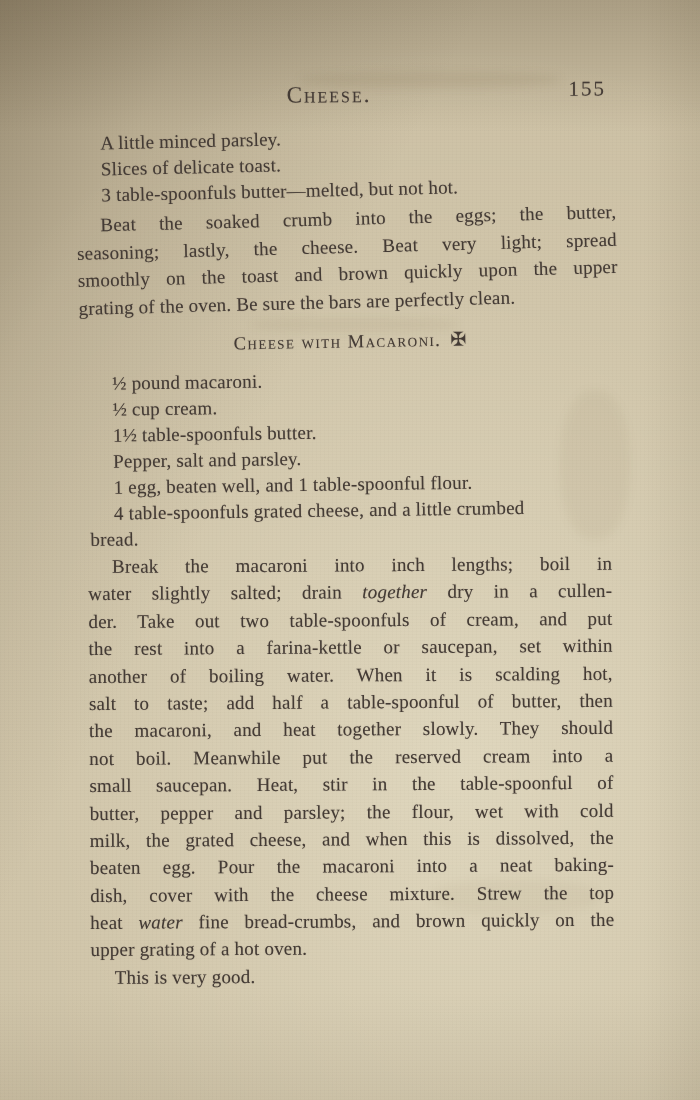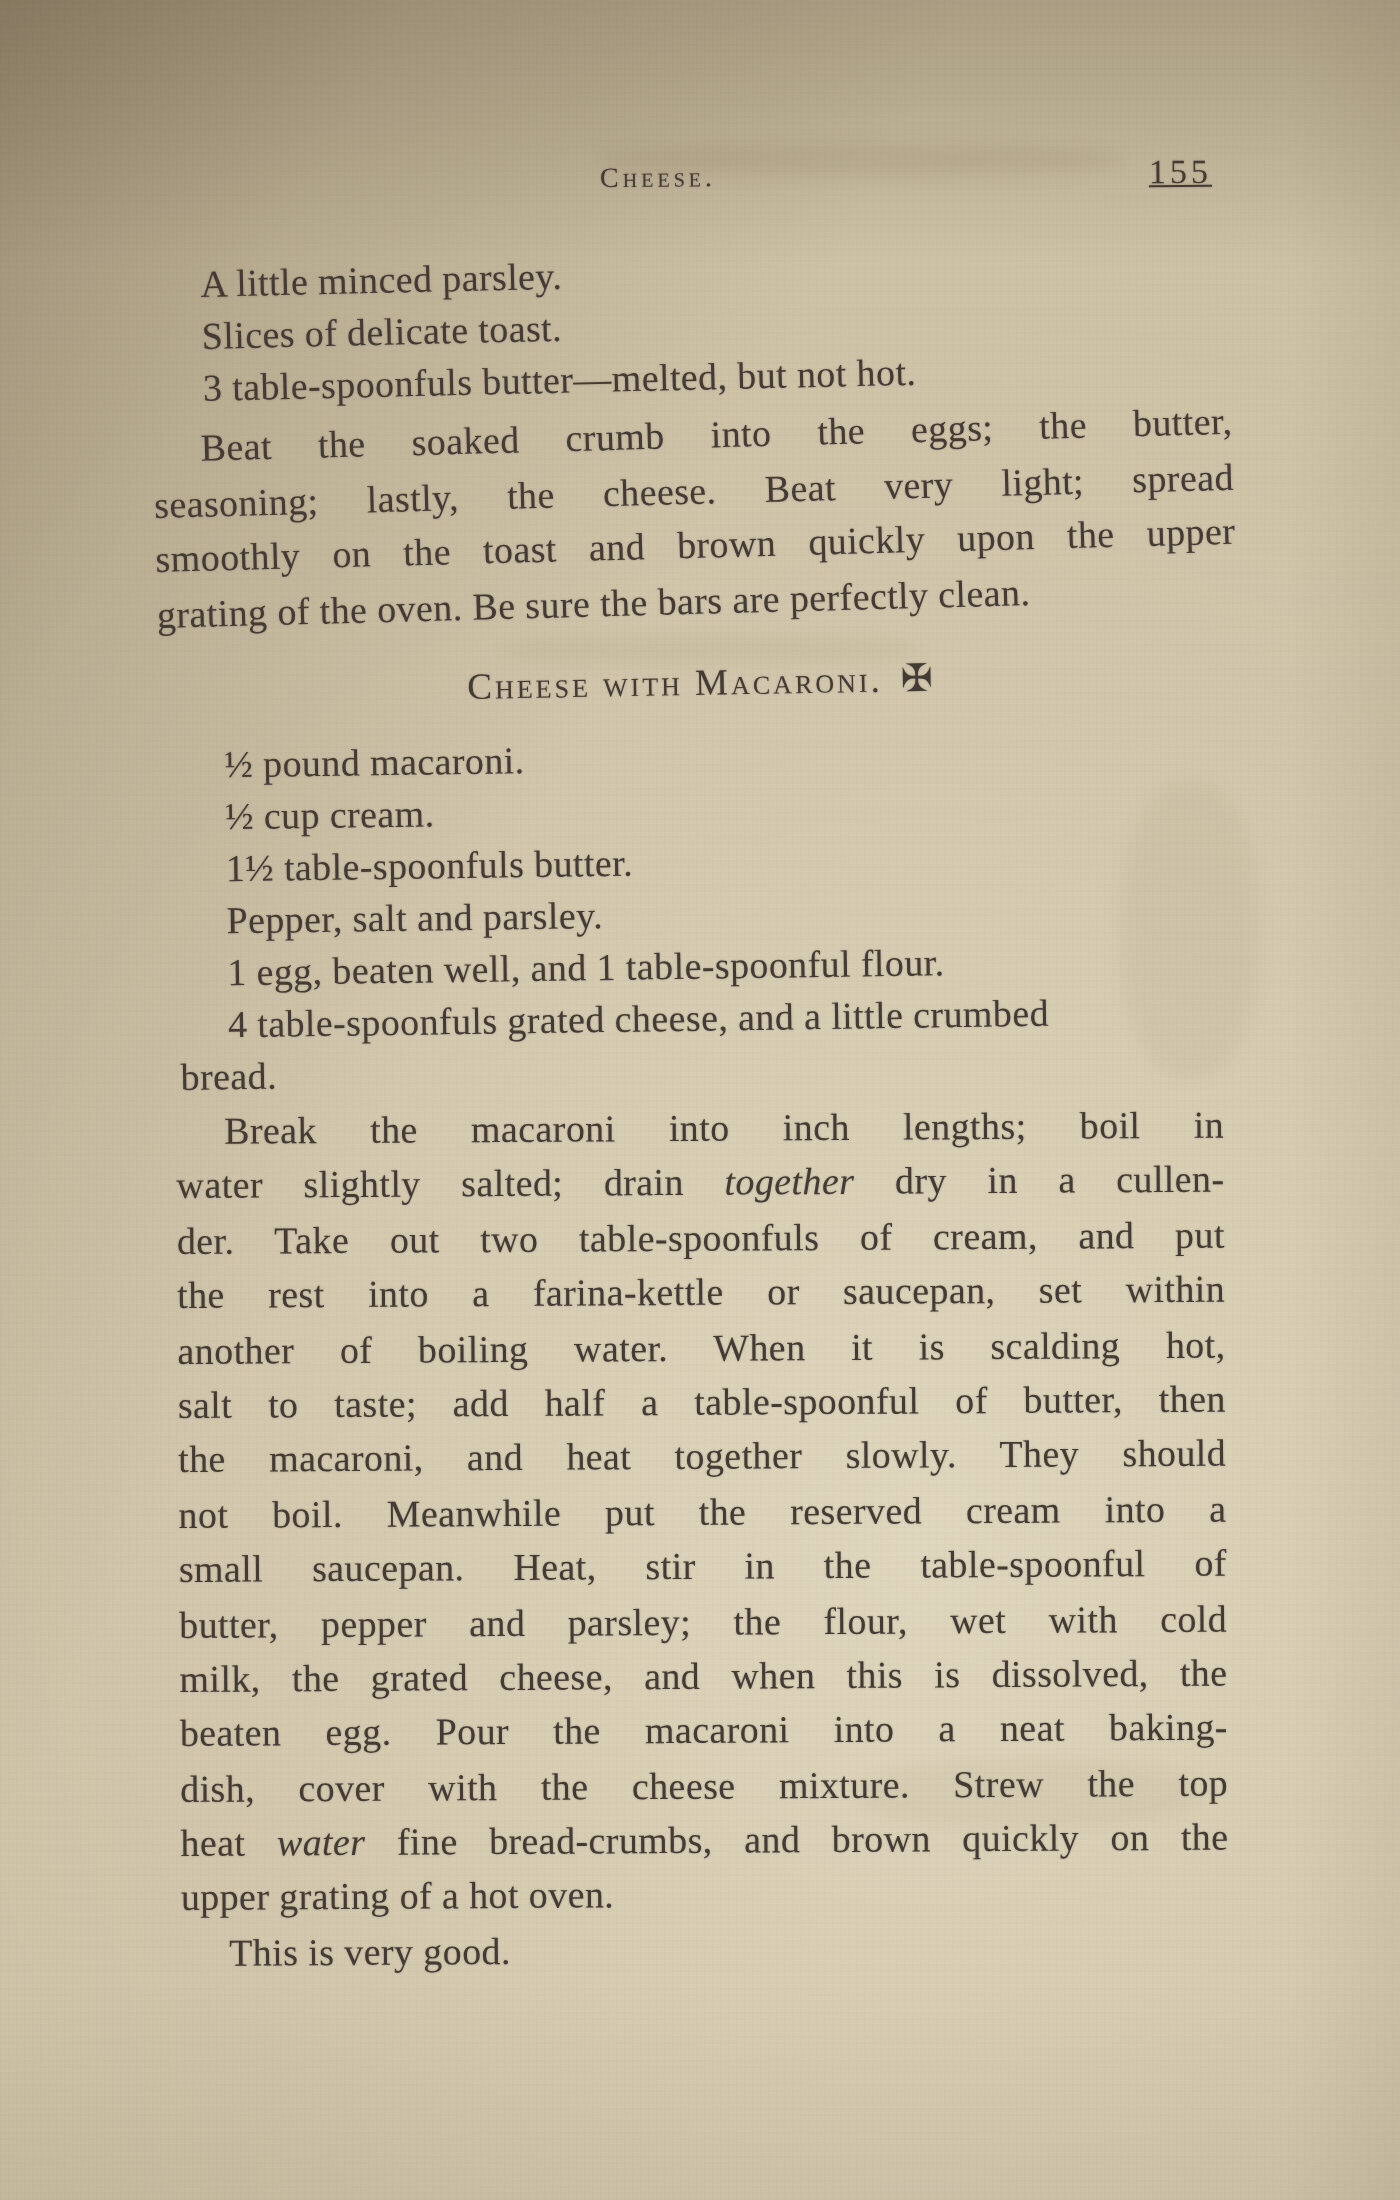--- a/index.html
+++ b/index.html
@@ -29,22 +29,22 @@
   .ink{color:#443b35;text-shadow:0 0 1px rgba(68,59,53,0.38);}
   .ln{font-size:19px;letter-spacing:0.2px;text-align:justify;text-align-last:justify;}
   .ll{text-align-last:left;}
   .lft{text-align:left;text-align-last:left;}
   .ind{text-indent:24px;}
   .it{font-style:italic;}
 
   .running-head{position:absolute;left:88px;top:84px;width:524px;height:24px;
     transform:rotate(-0.4deg);transform-origin:0 50%;}
   .rt{position:absolute;left:46%;transform:translateX(-50%);
-    font-variant:small-caps;font-size:14px;letter-spacing:2px;}
-  .pn{position:absolute;right:6px;top:-4px;font-size:17px;letter-spacing:2px;text-decoration:underline;}
+    font-variant:small-caps;font-size:23px;letter-spacing:2px;}
+  .pn{position:absolute;right:6px;top:-4px;font-size:21px;letter-spacing:2px;}
 
   .sec-ing1{position:absolute;left:76px;top:131px;width:540px;
     transform:rotate(-1.3deg);transform-origin:0 0;}
   .sec-ing1 .ln{height:26px;line-height:26px;}
   .sec-para1{position:absolute;left:76px;top:212px;width:540px;
     transform:rotate(-1.5deg);transform-origin:0 0;}
   .sec-para1 .ln{height:27.6px;line-height:27.6px;}
 
   .heading2{position:absolute;left:88px;top:334px;width:524px;text-align:center;
     transform:rotate(-1deg);transform-origin:0 50%;

